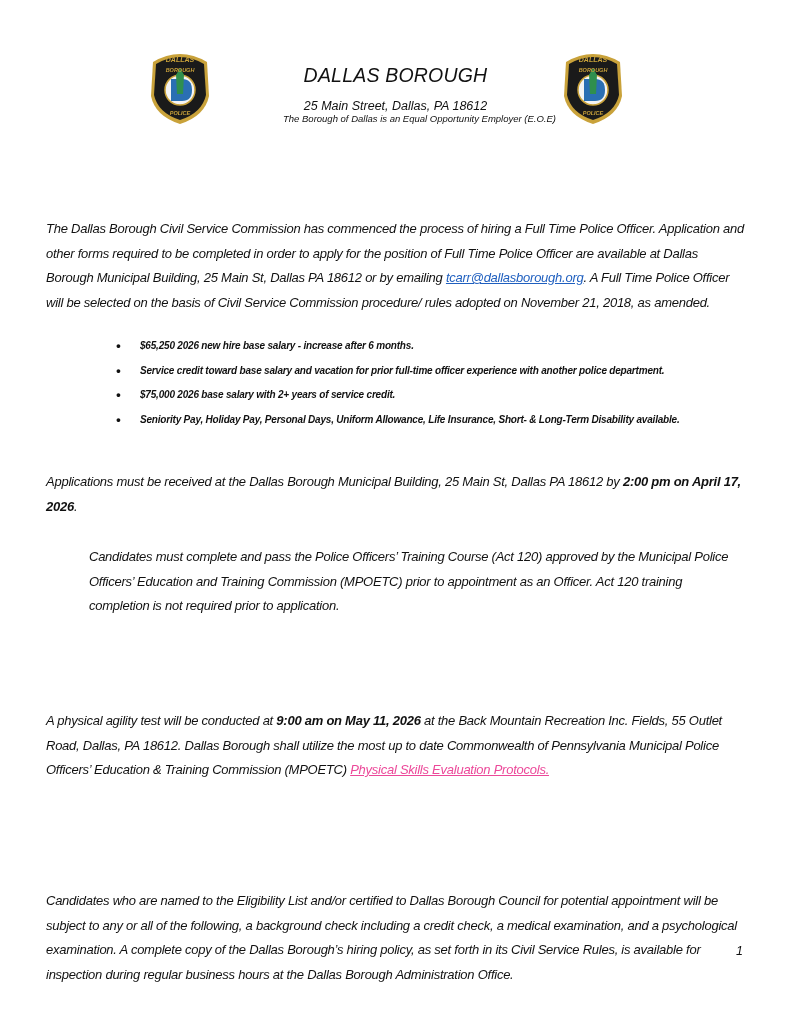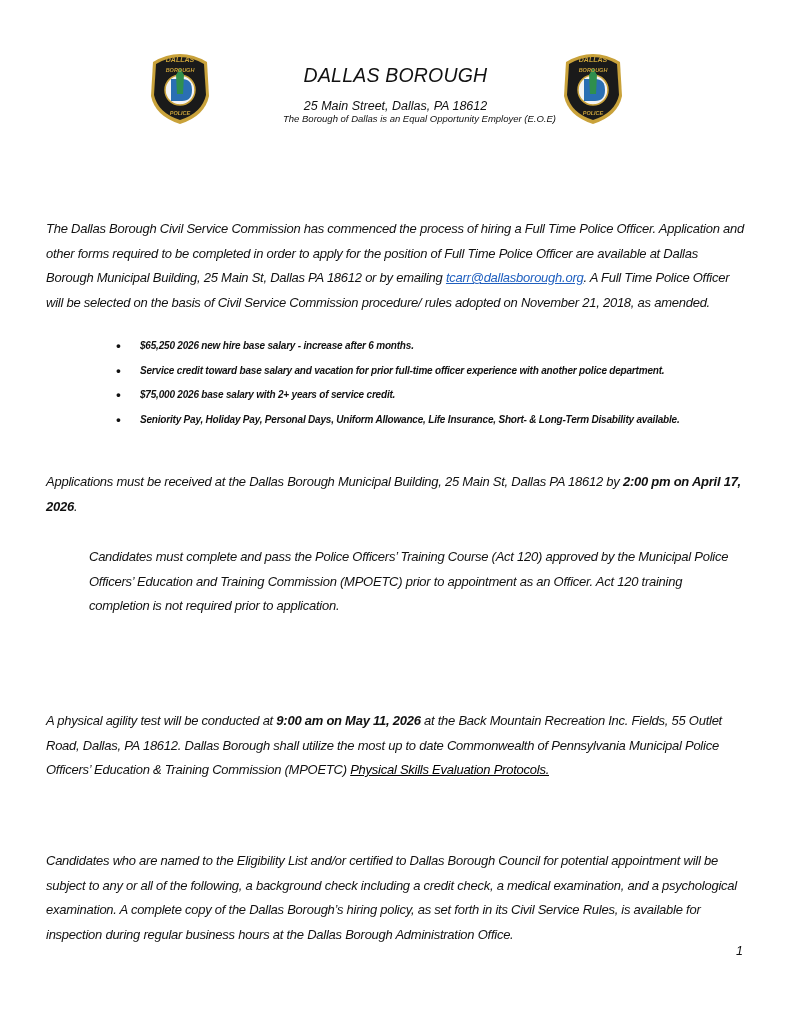--- a/index.html
+++ b/index.html
@@ -25,24 +25,24 @@
   .bullets { position: absolute; top: 334px; left: 116px; width: 620px; margin: 0; padding: 0;
              list-style: none; font-weight: bold; font-size: 10px; line-height: 24.5px; letter-spacing: -0.2px; }
   .bullets li { position: relative; padding-left: 24px; }
   .bullets li::before { content: "\2022"; position: absolute; left: 0; top: 0; font-size: 13px; }
 
   .p-apps { top: 470px; }
   .p-cand { top: 545px; left: 89px; width: 640px; }
   .p-written { top: 640px; }
   .p-agility { top: 709px; }
   .p-oral { top: 803px; }
-  .p-elig { top: 849px; }
+  .p-elig { top: 889px; }
 
   .email-link { color: #1f5fbf; text-decoration: underline; margin-top: 9px; }
-  .ul-link { color: #000000; text-decoration: underline; }
+  .ul-link { color: #ec4899; text-decoration: underline; }
   .page-num { position: absolute; top: 944px; left: 736px; font-size: 12.5px; }
   b { font-weight: bold; }
 </style>
 </head>
 <body>
 
 <div class="page">
 
   <svg class="badge badge-left" viewBox="0 0 66 78">
     <path d="M6 14 Q33 -2 60 14 L62 48 Q58 68 33 76 Q8 68 4 48 Z" fill="#c9a23a"></path>

